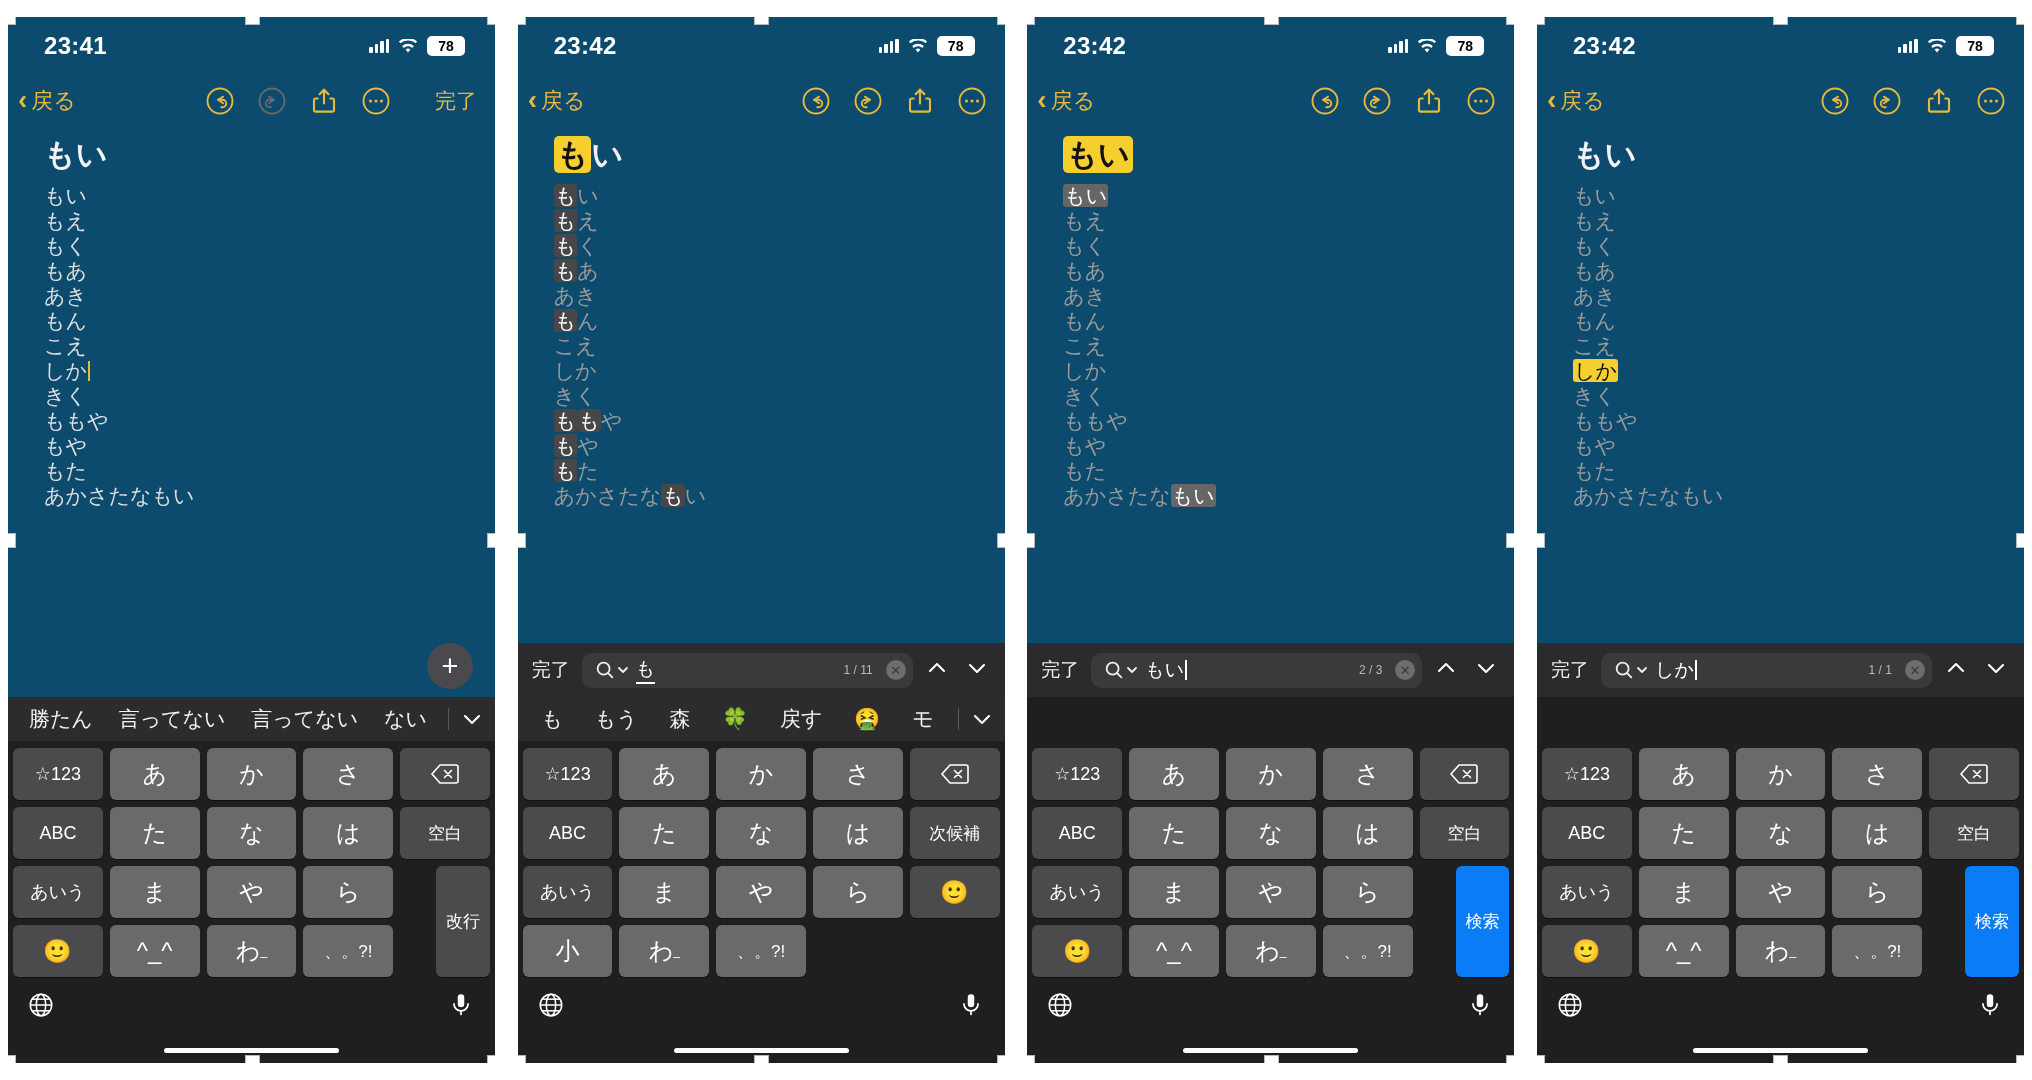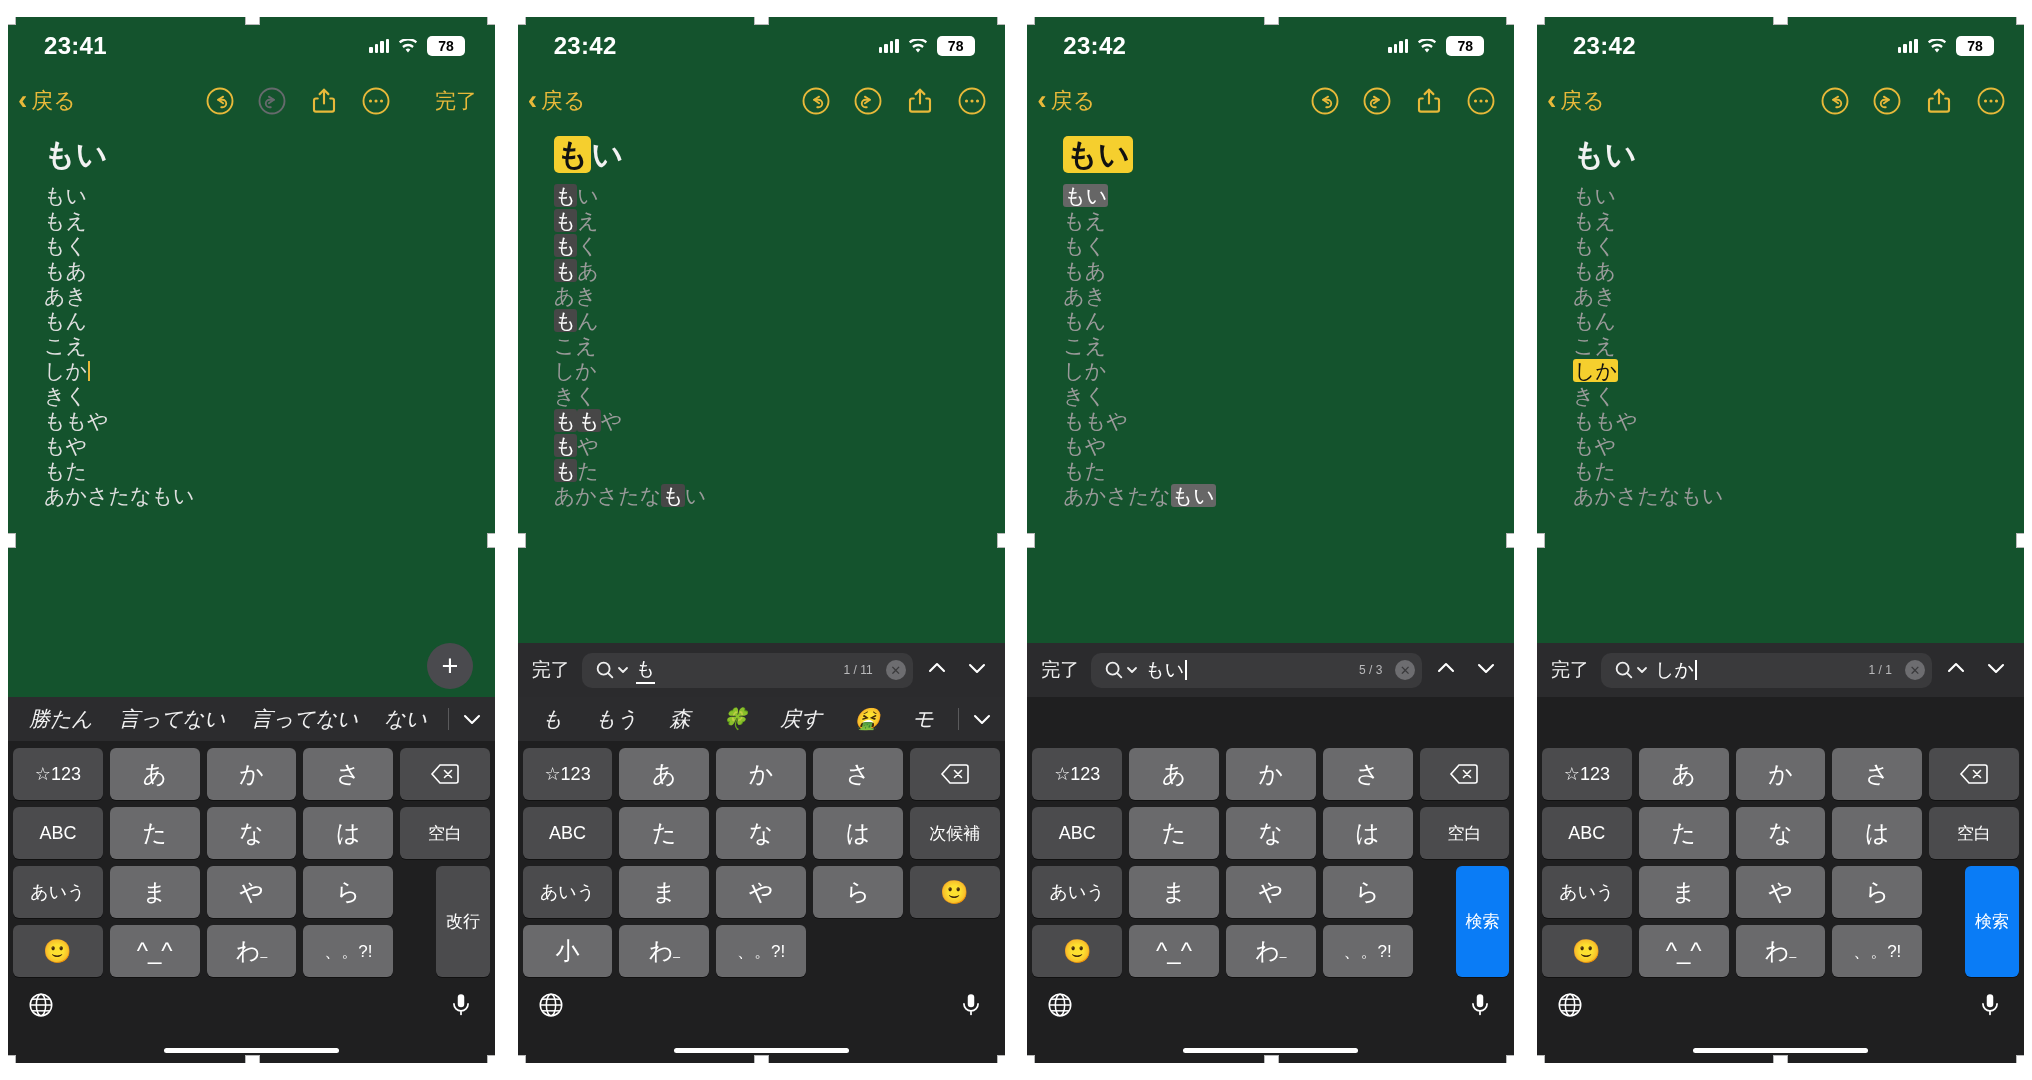--- a/index.html
+++ b/index.html
@@ -17,21 +17,21 @@
     align-items: center;
     justify-content: space-between;
     padding: 0 8px;
   }
 
   
   .phone {
     position: relative;
     width: 487px;
     height: 1046px;
-    background: #14532d;
+    background: #0c4a6e;
     flex: 0 0 auto;
     overflow: hidden;
     display: flex;
     flex-direction: column;
   }
   
   .handle {
     position: absolute;
     width: 15px; height: 15px;
     background: #ffffff;
@@ -233,21 +233,21 @@
   .suggbar.plain { background: #1f1f20; }
   .sugg-items {
     display: flex;
     align-items: center;
     flex: 1 1 auto;
     justify-content: space-around;
     padding: 0 8px;
     overflow: hidden;
     white-space: nowrap;
   }
-  .sugg-items span { padding: 0 2px; font-style: italic; }
+  .sugg-items span { padding: 0 2px; }
   .sugg-divider {
     width: 1px; height: 22px; background: #5a5a5c; flex: 0 0 auto;
   }
   .sugg-chev { width: 46px; display:flex; align-items:center; justify-content:center; flex:0 0 46px; }
 
   
   .keyboard {
     flex: 0 0 auto;
     background: #1f1f20;
     padding: 7px 5px 0 5px;
@@ -696,21 +696,21 @@
           <div class="mag">
             <svg width="22" height="22" viewBox="0 0 24 24" fill="none" stroke="#f0f0f0" stroke-width="2" stroke-linecap="round">
         <circle cx="10.5" cy="10.5" r="6.5"></circle>
               <path d="M15.4 15.4 L20 20"></path>
             </svg>
             <svg width="12" height="12" viewBox="0 0 12 12" fill="none" stroke="#f0f0f0" stroke-width="1.8" stroke-linecap="round" stroke-linejoin="round">
               <path d="M2 4 L6 8 L10 4"></path>
             </svg>
           </div>
           <div class="find-text">もい<span class="caret" style="background:#fff"></span></div>
-          <div class="find-count">5 / 3</div>
+          <div class="find-count">2 / 3</div>
           <div class="clear-btn">✕</div>
         </div>
         <div class="find-nav">
           <div class="cv"><svg width="24" height="24" viewBox="0 0 24 24" fill="none" stroke="#ffffff" stroke-width="2.1" stroke-linecap="round" stroke-linejoin="round">
               <path d="M5 15 L12 8 L19 15"></path>
             </svg></div>
           <div class="cv"><svg width="24" height="24" viewBox="0 0 24 24" fill="none" stroke="#ffffff" stroke-width="2.1" stroke-linecap="round" stroke-linejoin="round">
               <path d="M5 9 L12 16 L19 9"></path>
             </svg></div>
         </div>

